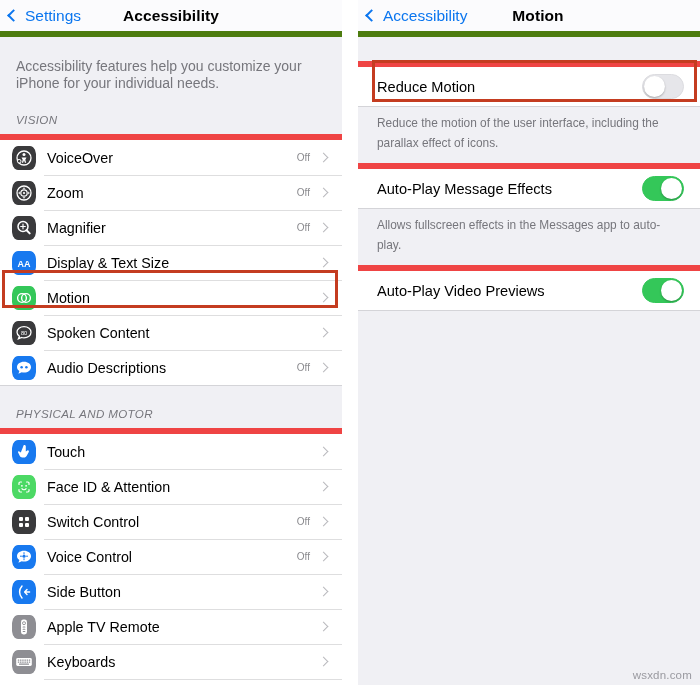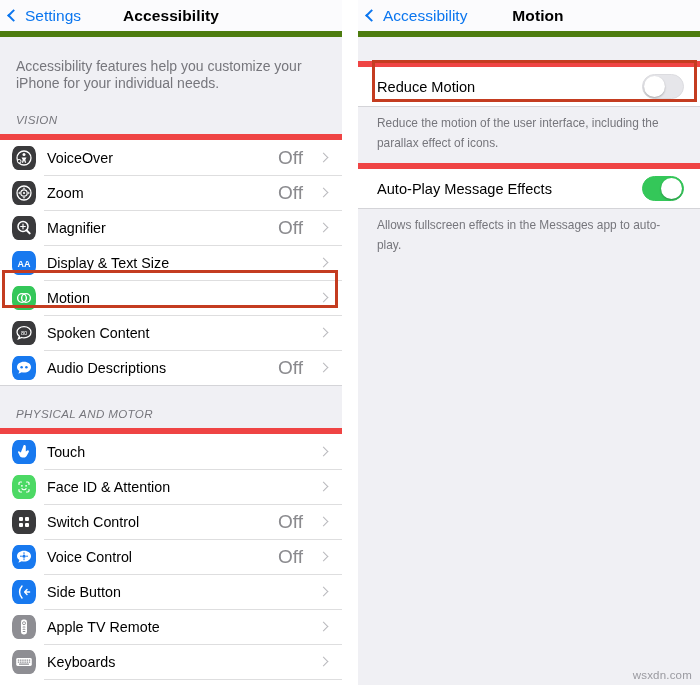--- a/index.html
+++ b/index.html
@@ -135,23 +135,23 @@
     overflow: hidden;
   }
   .row-label {
     flex: 1 1 auto;
     font-size: 14.3px;
     color: #000000;
     white-space: nowrap;
     overflow: hidden;
   }
   .row-value {
-    font-size: 19px;
+    font-size: 10px;
     color: #8a8a8e;
-    margin-right: 17px;
+    margin-right: 10px;
     white-space: nowrap;
   }
   .chev {
     width: 7px;
     height: 7px;
     border-top: 1.7px solid #b9b9bd;
     border-right: 1.7px solid #b9b9bd;
     transform: rotate(45deg);
     flex: 0 0 auto;
     margin-right: 3px;
@@ -499,20 +499,28 @@
       <div class="list">
         <div class="row row-toggle">
           <span class="row-label">Auto-Play Message Effects</span>
           <span class="switch on">
             <span class="knob"></span>
           </span>
         </div>
       </div>
       <div class="footer-note">Allows fullscreen effects in the Messages app to auto-play.</div>
 
+      <div class="list">
+        <div class="row row-toggle">
+          <span class="row-label">Auto-Play Video Previews</span>
+          <span class="switch on">
+            <span class="knob"></span>
+          </span>
+        </div>
+      </div>
 
     </div>
 
     <div class="hl" id="hl-reduce"></div>
   </div>
 
   <div class="watermark">wsxdn.com</div>
 </div>
 
 </body></html>

